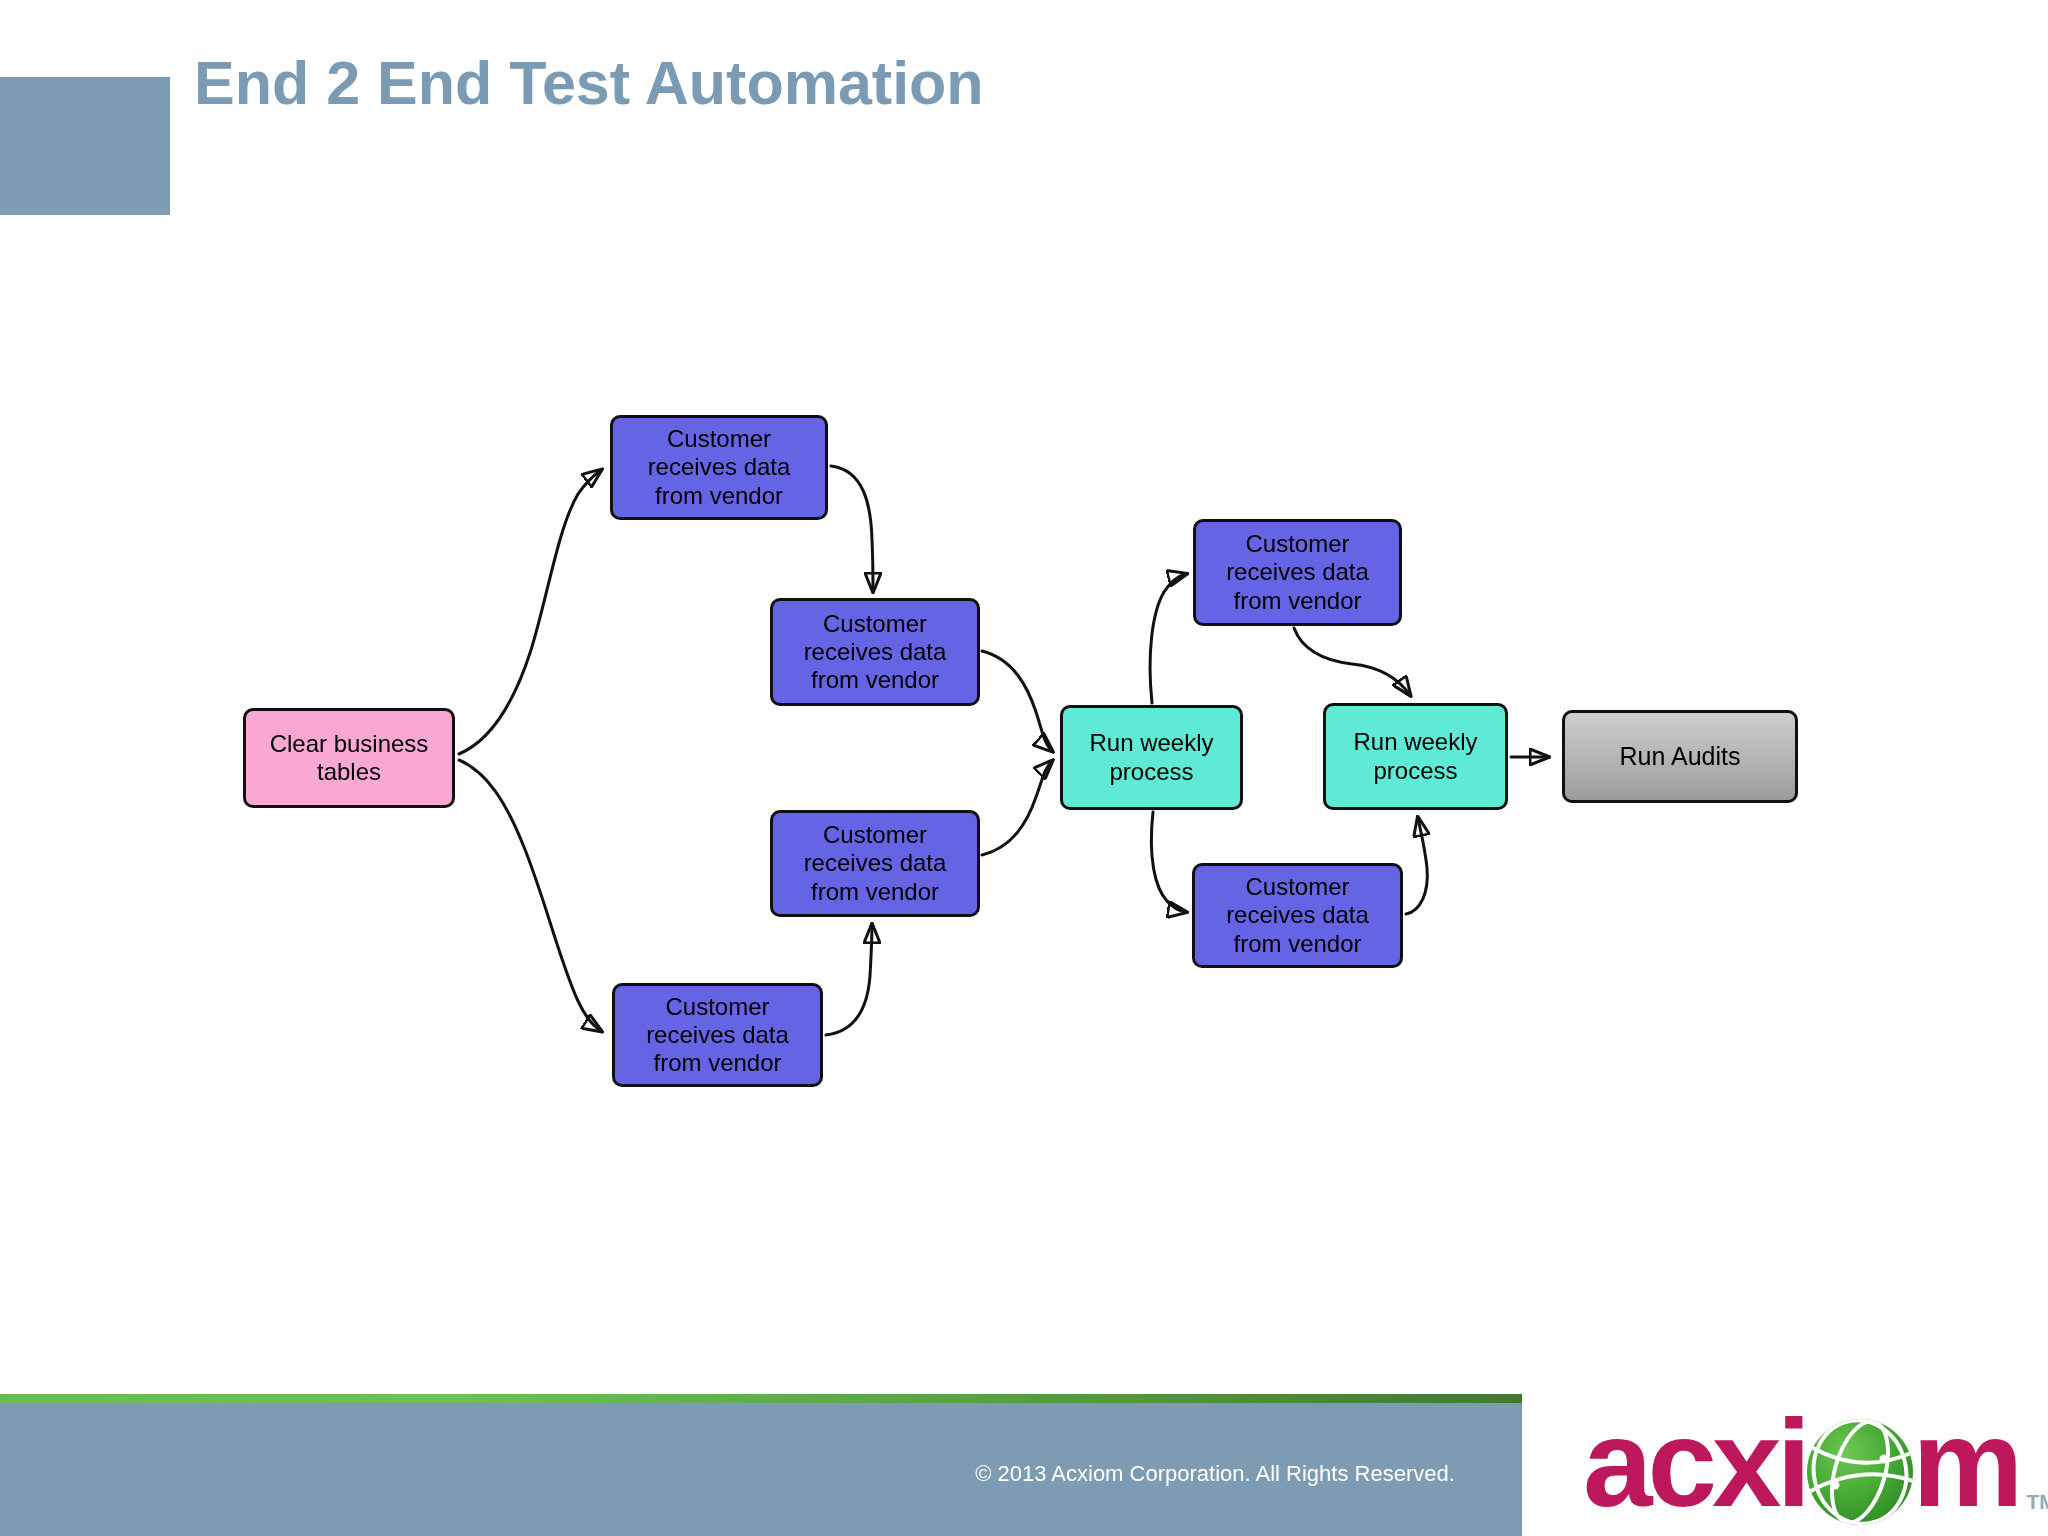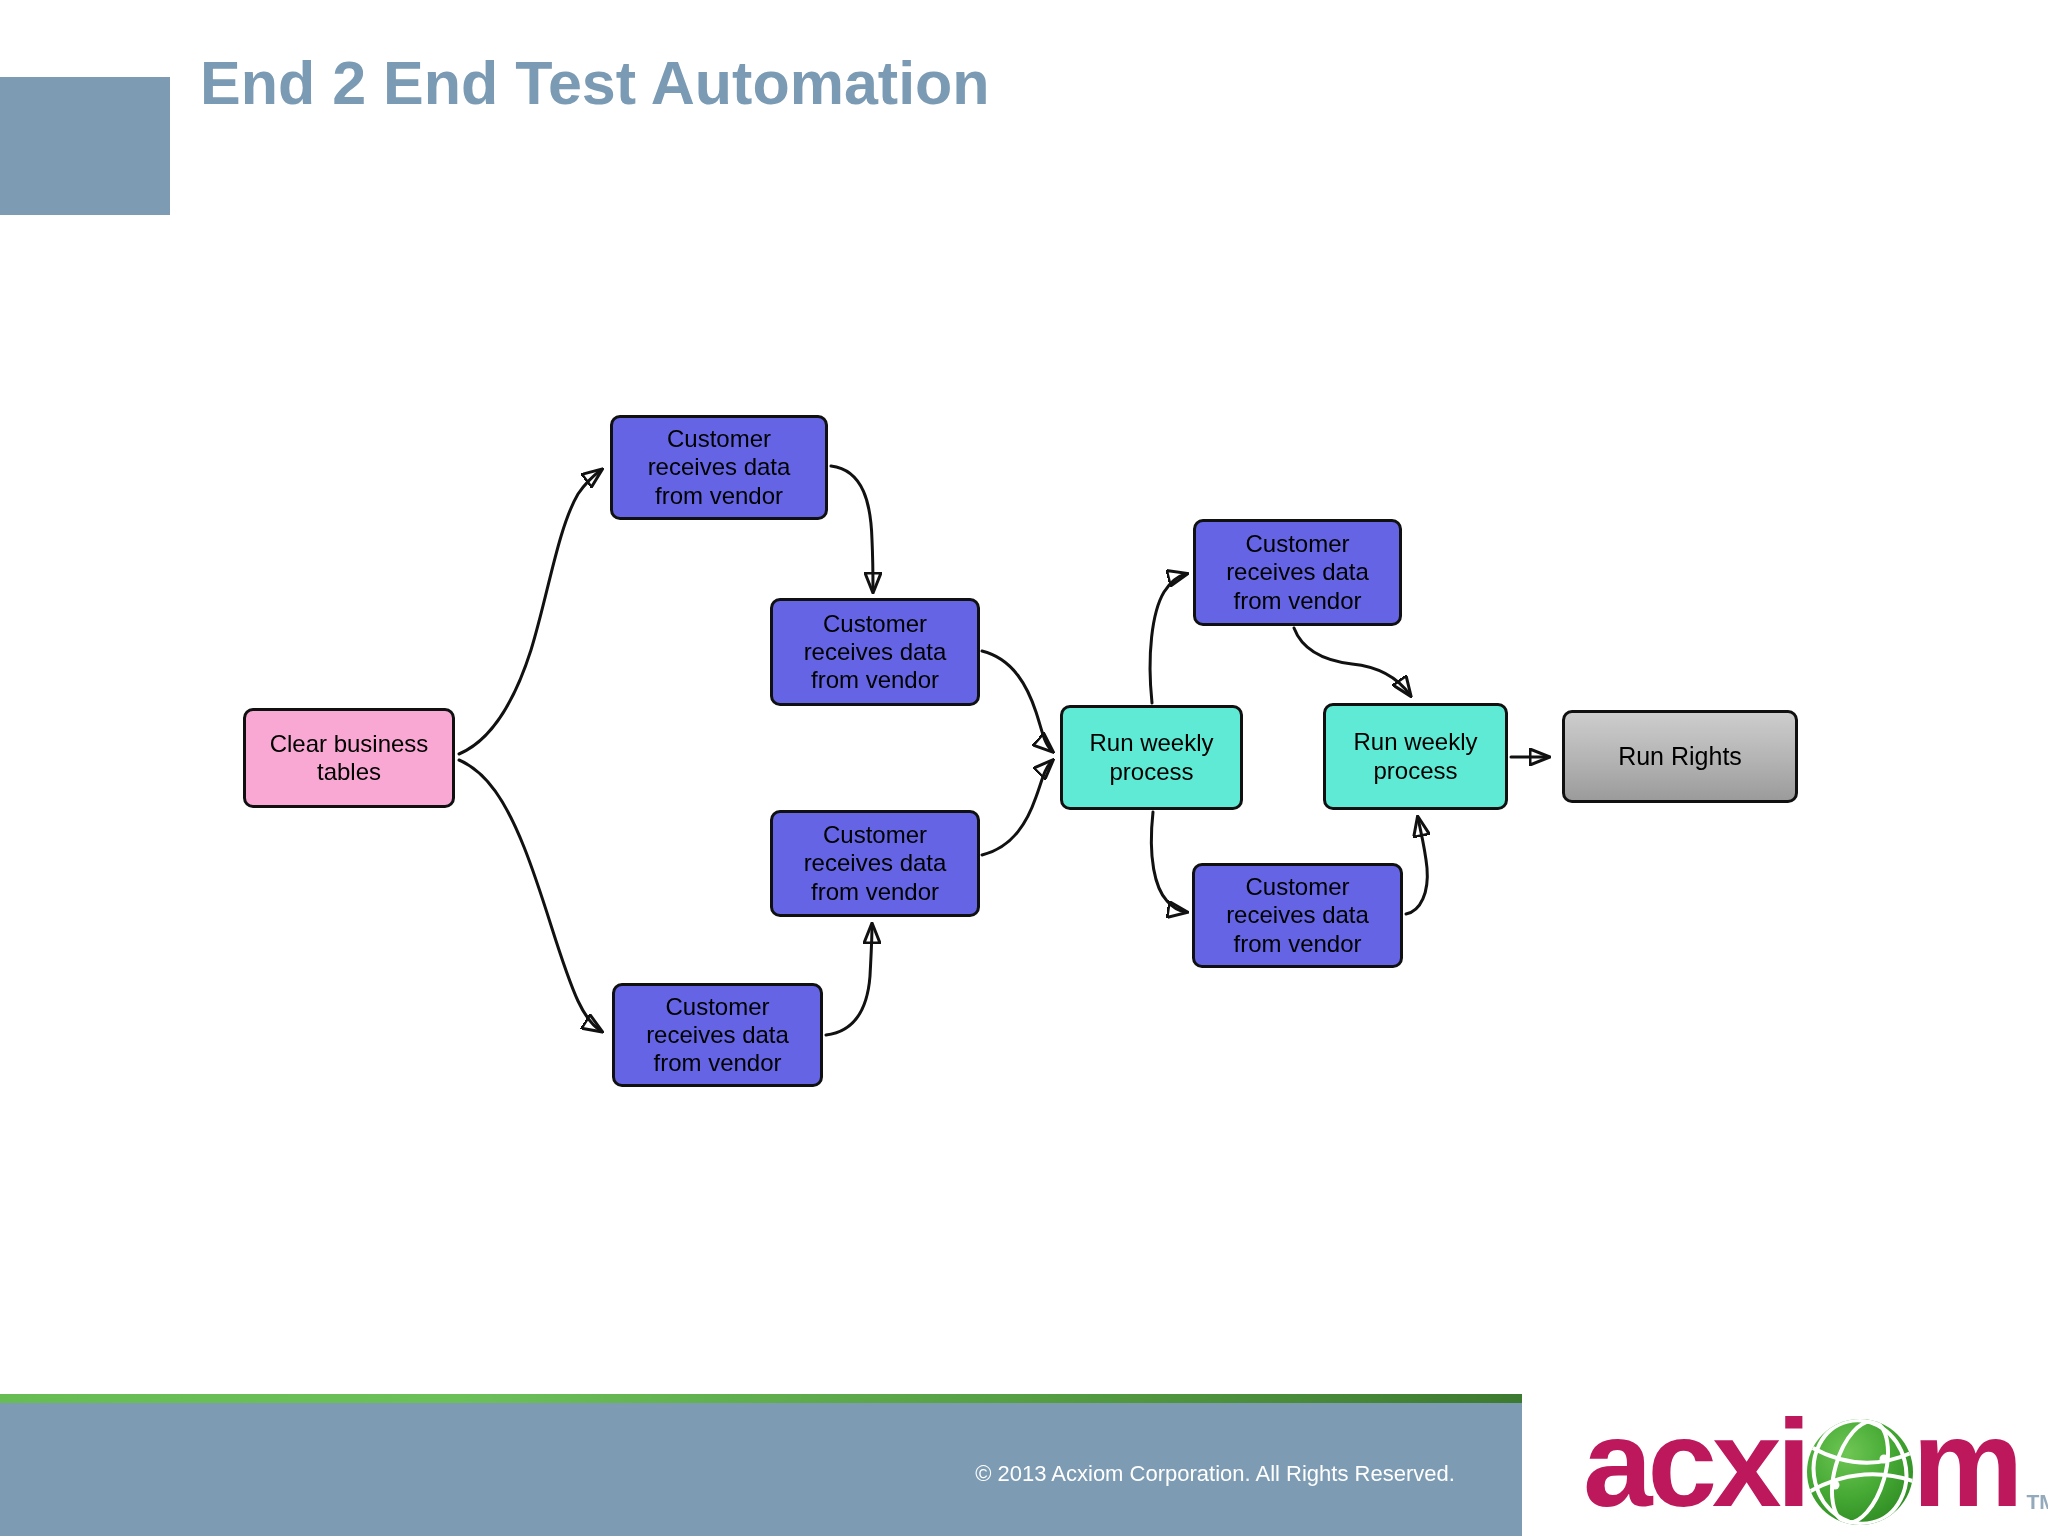--- a/index.html
+++ b/index.html
@@ -1,21 +1,21 @@
 <!DOCTYPE html>
 <html><head>
 <meta charset="utf-8">
 <style>
   html,body{margin:0;padding:0;background:#ffffff;}
   .slide{position:relative;width:2048px;height:1536px;background:#ffffff;overflow:hidden;
          font-family:"Liberation Sans",sans-serif;}
 
   .accent-square{position:absolute;left:0;top:77px;width:170px;height:138px;background:#7d9cb4;}
 
-  .title{position:absolute;left:200px;top:48px;margin:0;font-size:61px;font-weight:bold;
+  .title{position:absolute;left:194px;top:48px;margin:0;font-size:61px;font-weight:bold;
          color:#7b9ab3;letter-spacing:0px;white-space:nowrap;}
 
   .diagram{position:absolute;left:0;top:0;width:2048px;height:1536px;}
   .edges{position:absolute;left:0;top:0;}
   .edges path{fill:none;stroke:#111111;stroke-width:3;stroke-linecap:round;}
 
   .node{position:absolute;box-sizing:border-box;border:3px solid #101010;border-radius:10px;
         display:flex;align-items:center;justify-content:center;text-align:center;
         font-size:24px;color:#000;line-height:1.18;}
   .n-yellow{background:#f9a8d4;}
@@ -96,21 +96,21 @@
 
     <div class="node n-blue" style="left:1192px;top:863px;width:211px;height:105px">
       <span class="lbl">Customer receives data from vendor</span>
     </div>
 
     <div class="node n-green" style="left:1323px;top:703px;width:185px;height:107px">
       <span class="lbl">Run weekly process</span>
     </div>
 
     <div class="node n-gray" style="left:1562px;top:710px;width:236px;height:93px">
-      <span class="lbl">Run Rights</span>
+      <span class="lbl">Run Audits</span>
     </div>
   </div>
 
   <div class="footer-bar"></div>
   <div class="footer-band"></div>
   <div class="copyright">© 2013 Acxiom Corporation. All Rights Reserved.</div>
 
   <div class="logo">
     <span class="logo-txt">acxi</span>
     <svg class="globe" width="110" height="110" viewBox="0 0 110 110" xmlns="http://www.w3.org/2000/svg">

